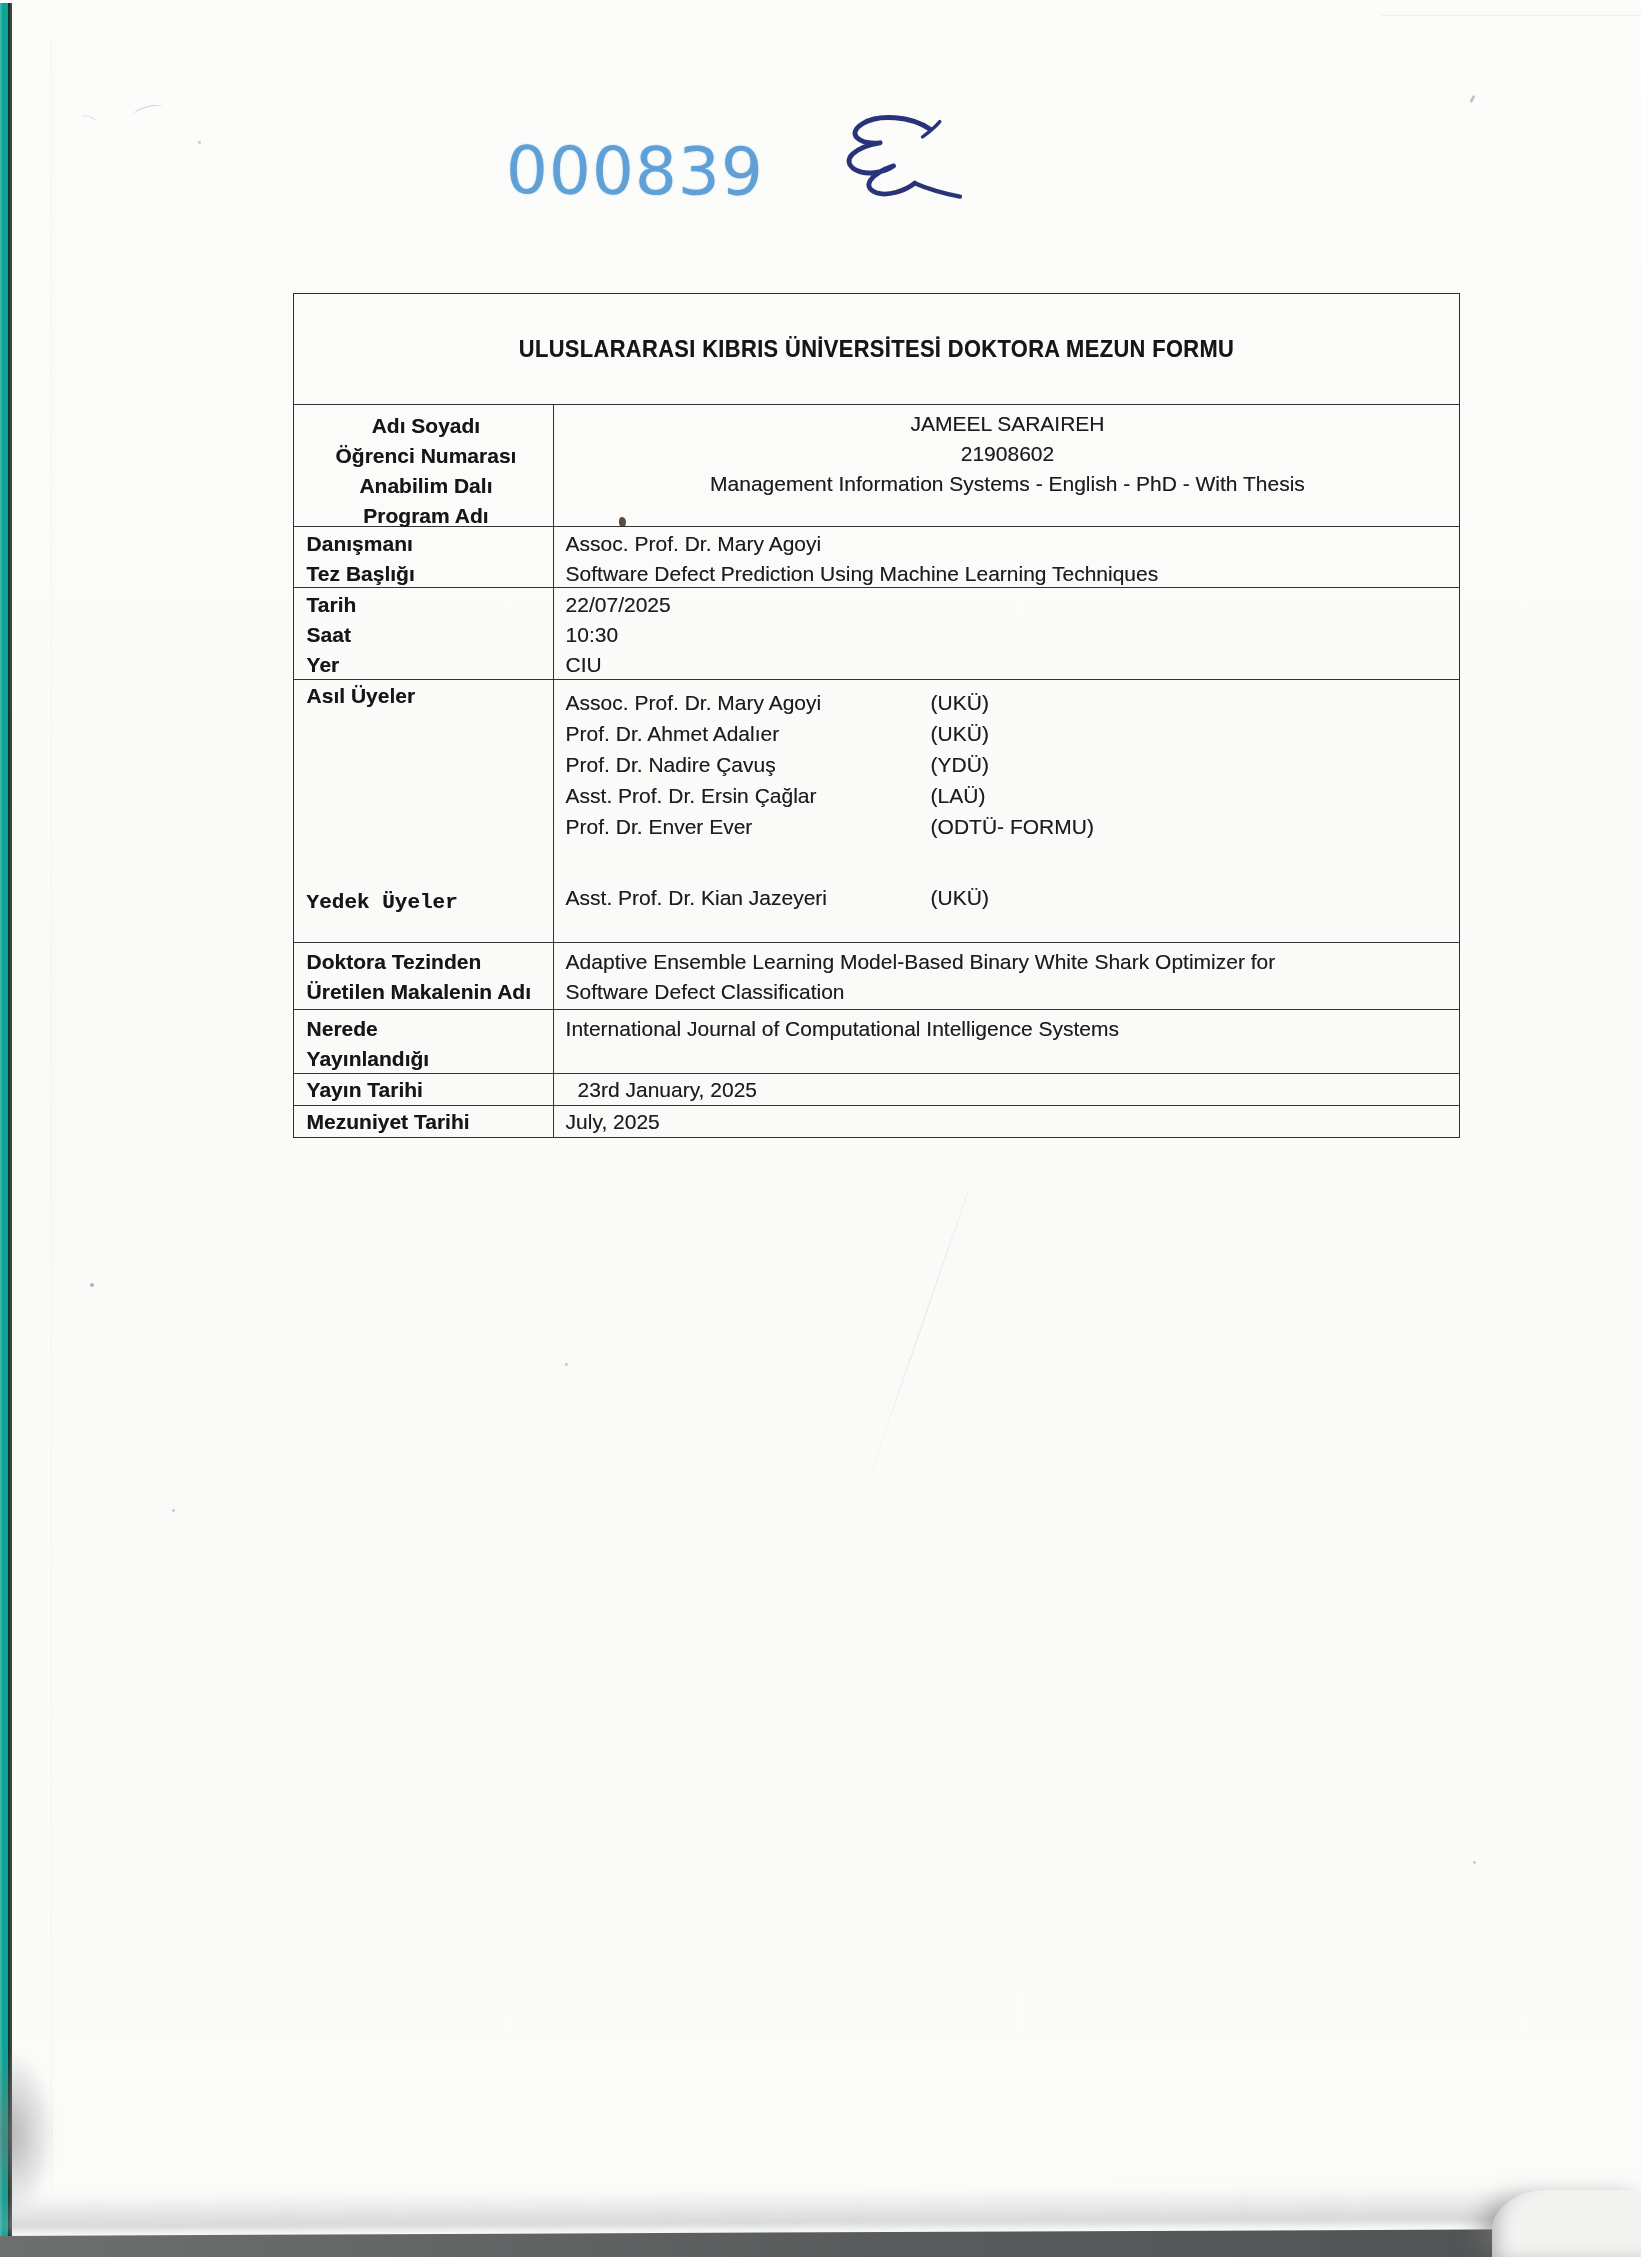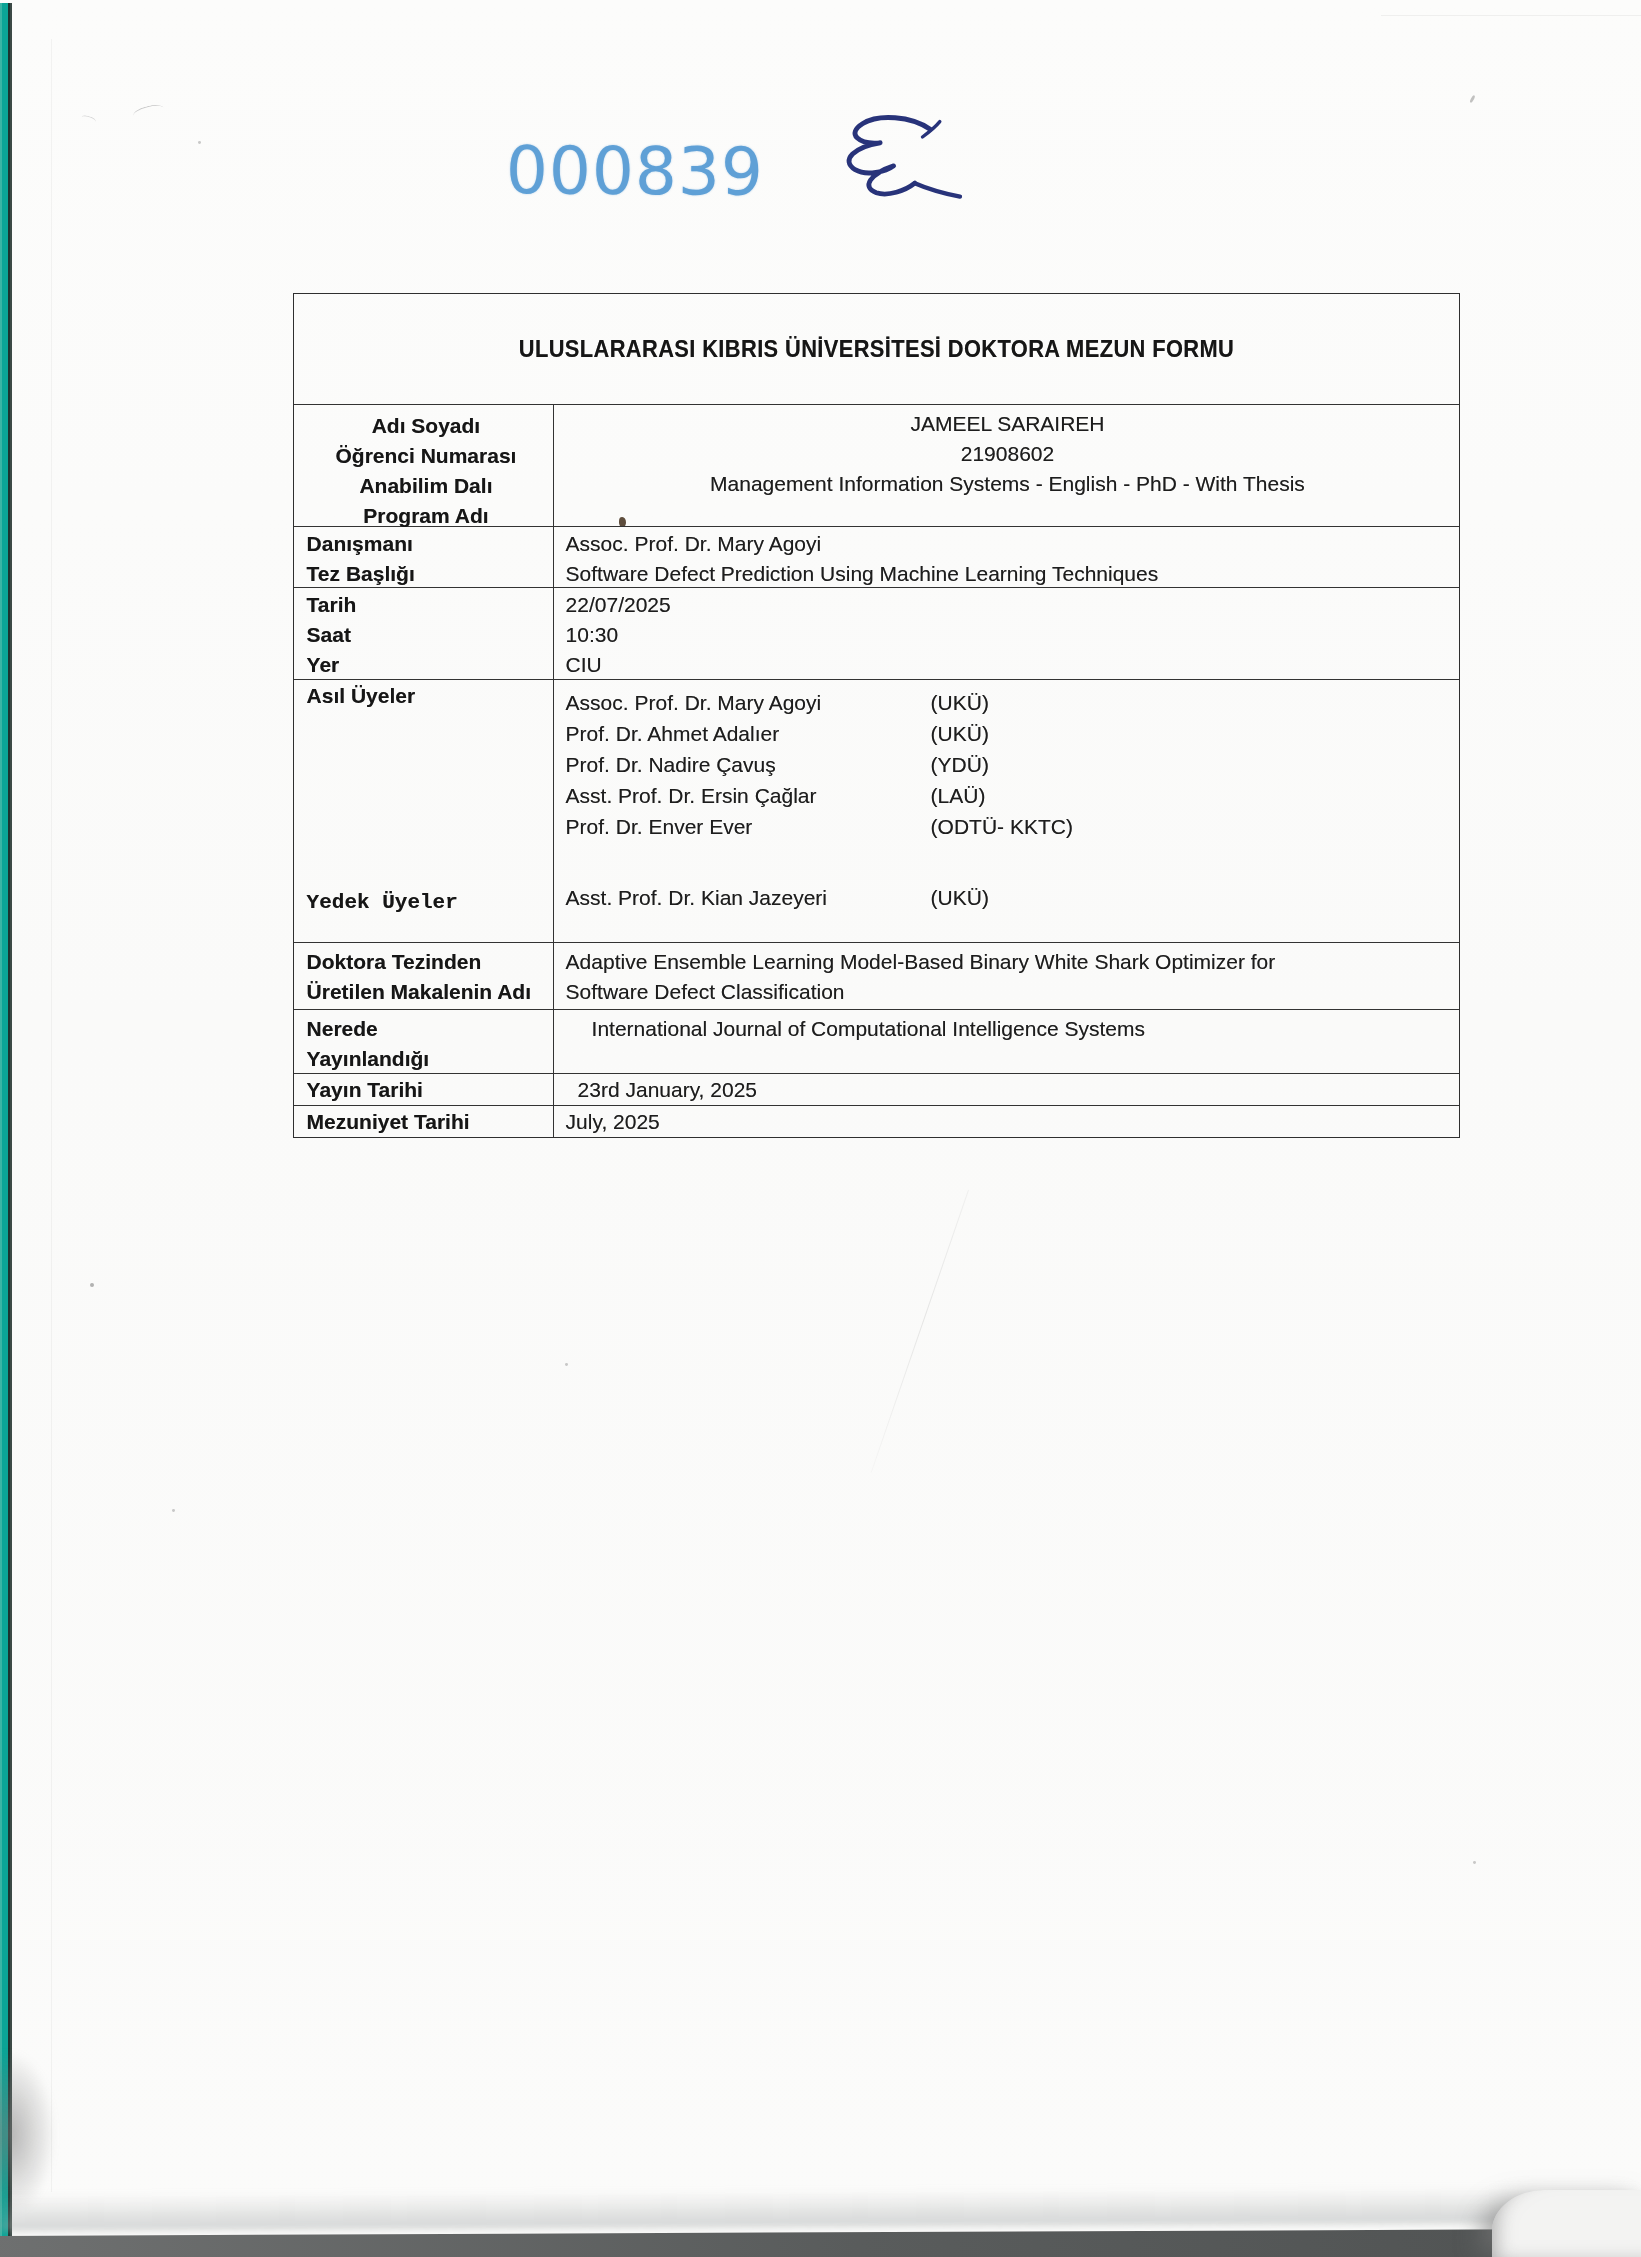--- a/index.html
+++ b/index.html
@@ -38,21 +38,21 @@
     opacity:0.9; text-shadow:0 0 1.9px rgba(90,155,210,0.55); }
   .signature { position:absolute; left:778px; top:112px; }
   
   .form-table { position:absolute; left:293px; top:293px; width:1167px;
     border:1.9px solid #2f2f2f; box-sizing:border-box; font-size:21px;
     text-shadow:0 0 0.5px rgba(45,45,45,0.55); }
   .row { display:flex; box-sizing:border-box; border-top:1.9px solid #333; }
   .row.first { border-top:none; }
   .r1 { height:110px; align-items:center; justify-content:center; }
   .r2 { height:122px;text-align:center; } .r3 { height:61px; } .r4 { height:92px;justify-content:center; } .r5 { height:263px; }
-  .r6 { height:67px; } .r7 { height:64px;gap:26px; } .r8 { height:32px;gap:12px; } .r9 { height:32px; }
+  .r6 { height:67px; } .r7 { height:64px; } .r8 { height:32px;gap:12px; } .r9 { height:32px; }
   .title-text { font-weight:bold; font-size:23px; letter-spacing:0.4px; transform:scaleX(0.95); white-space:nowrap; color:#161616; }
   .lcell { width:260px; box-sizing:border-box; border-right:1.9px solid #333; padding:0 7.7px 0 12.6px;
     font-weight:bold; color:#161616; position:relative; }
   .lcell div { white-space:nowrap; }
   .vcell { flex:1; box-sizing:border-box; padding:0 9.7px 0 11.6px; }
   .lh31 { line-height:30px; }
   .pt6 { padding-top:5.8px; } .pt4 { padding-top:3.9px; } .pt3 { padding-top:2.9px; } .pt2 { padding-top:1.9px; }
   .members { line-height:31px; padding-top:6.8px; }
   .member { display:flex; }
   .member .mname { width:365px; }
@@ -155,21 +155,21 @@
         <div class="member">
           <span class="mname">Prof. Dr. Nadire Çavuş</span>
           <span>(YDÜ)</span>
         </div>
         <div class="member">
           <span class="mname">Asst. Prof. Dr. Ersin Çağlar</span>
           <span>(LAÜ)</span>
         </div>
         <div class="member">
           <span class="mname">Prof. Dr. Enver Ever</span>
-          <span>(ODTÜ- KKTC)</span>
+          <span>(ODTÜ- FORMU)</span>
         </div>
         <div class="member sub">
           <span class="mname">Asst. Prof. Dr. Kian Jazeyeri</span>
           <span>(UKÜ)</span>
         </div>
       </div>
     </div>
 
     <div class="row r6">
       <div class="lcell lh31 pt4">

